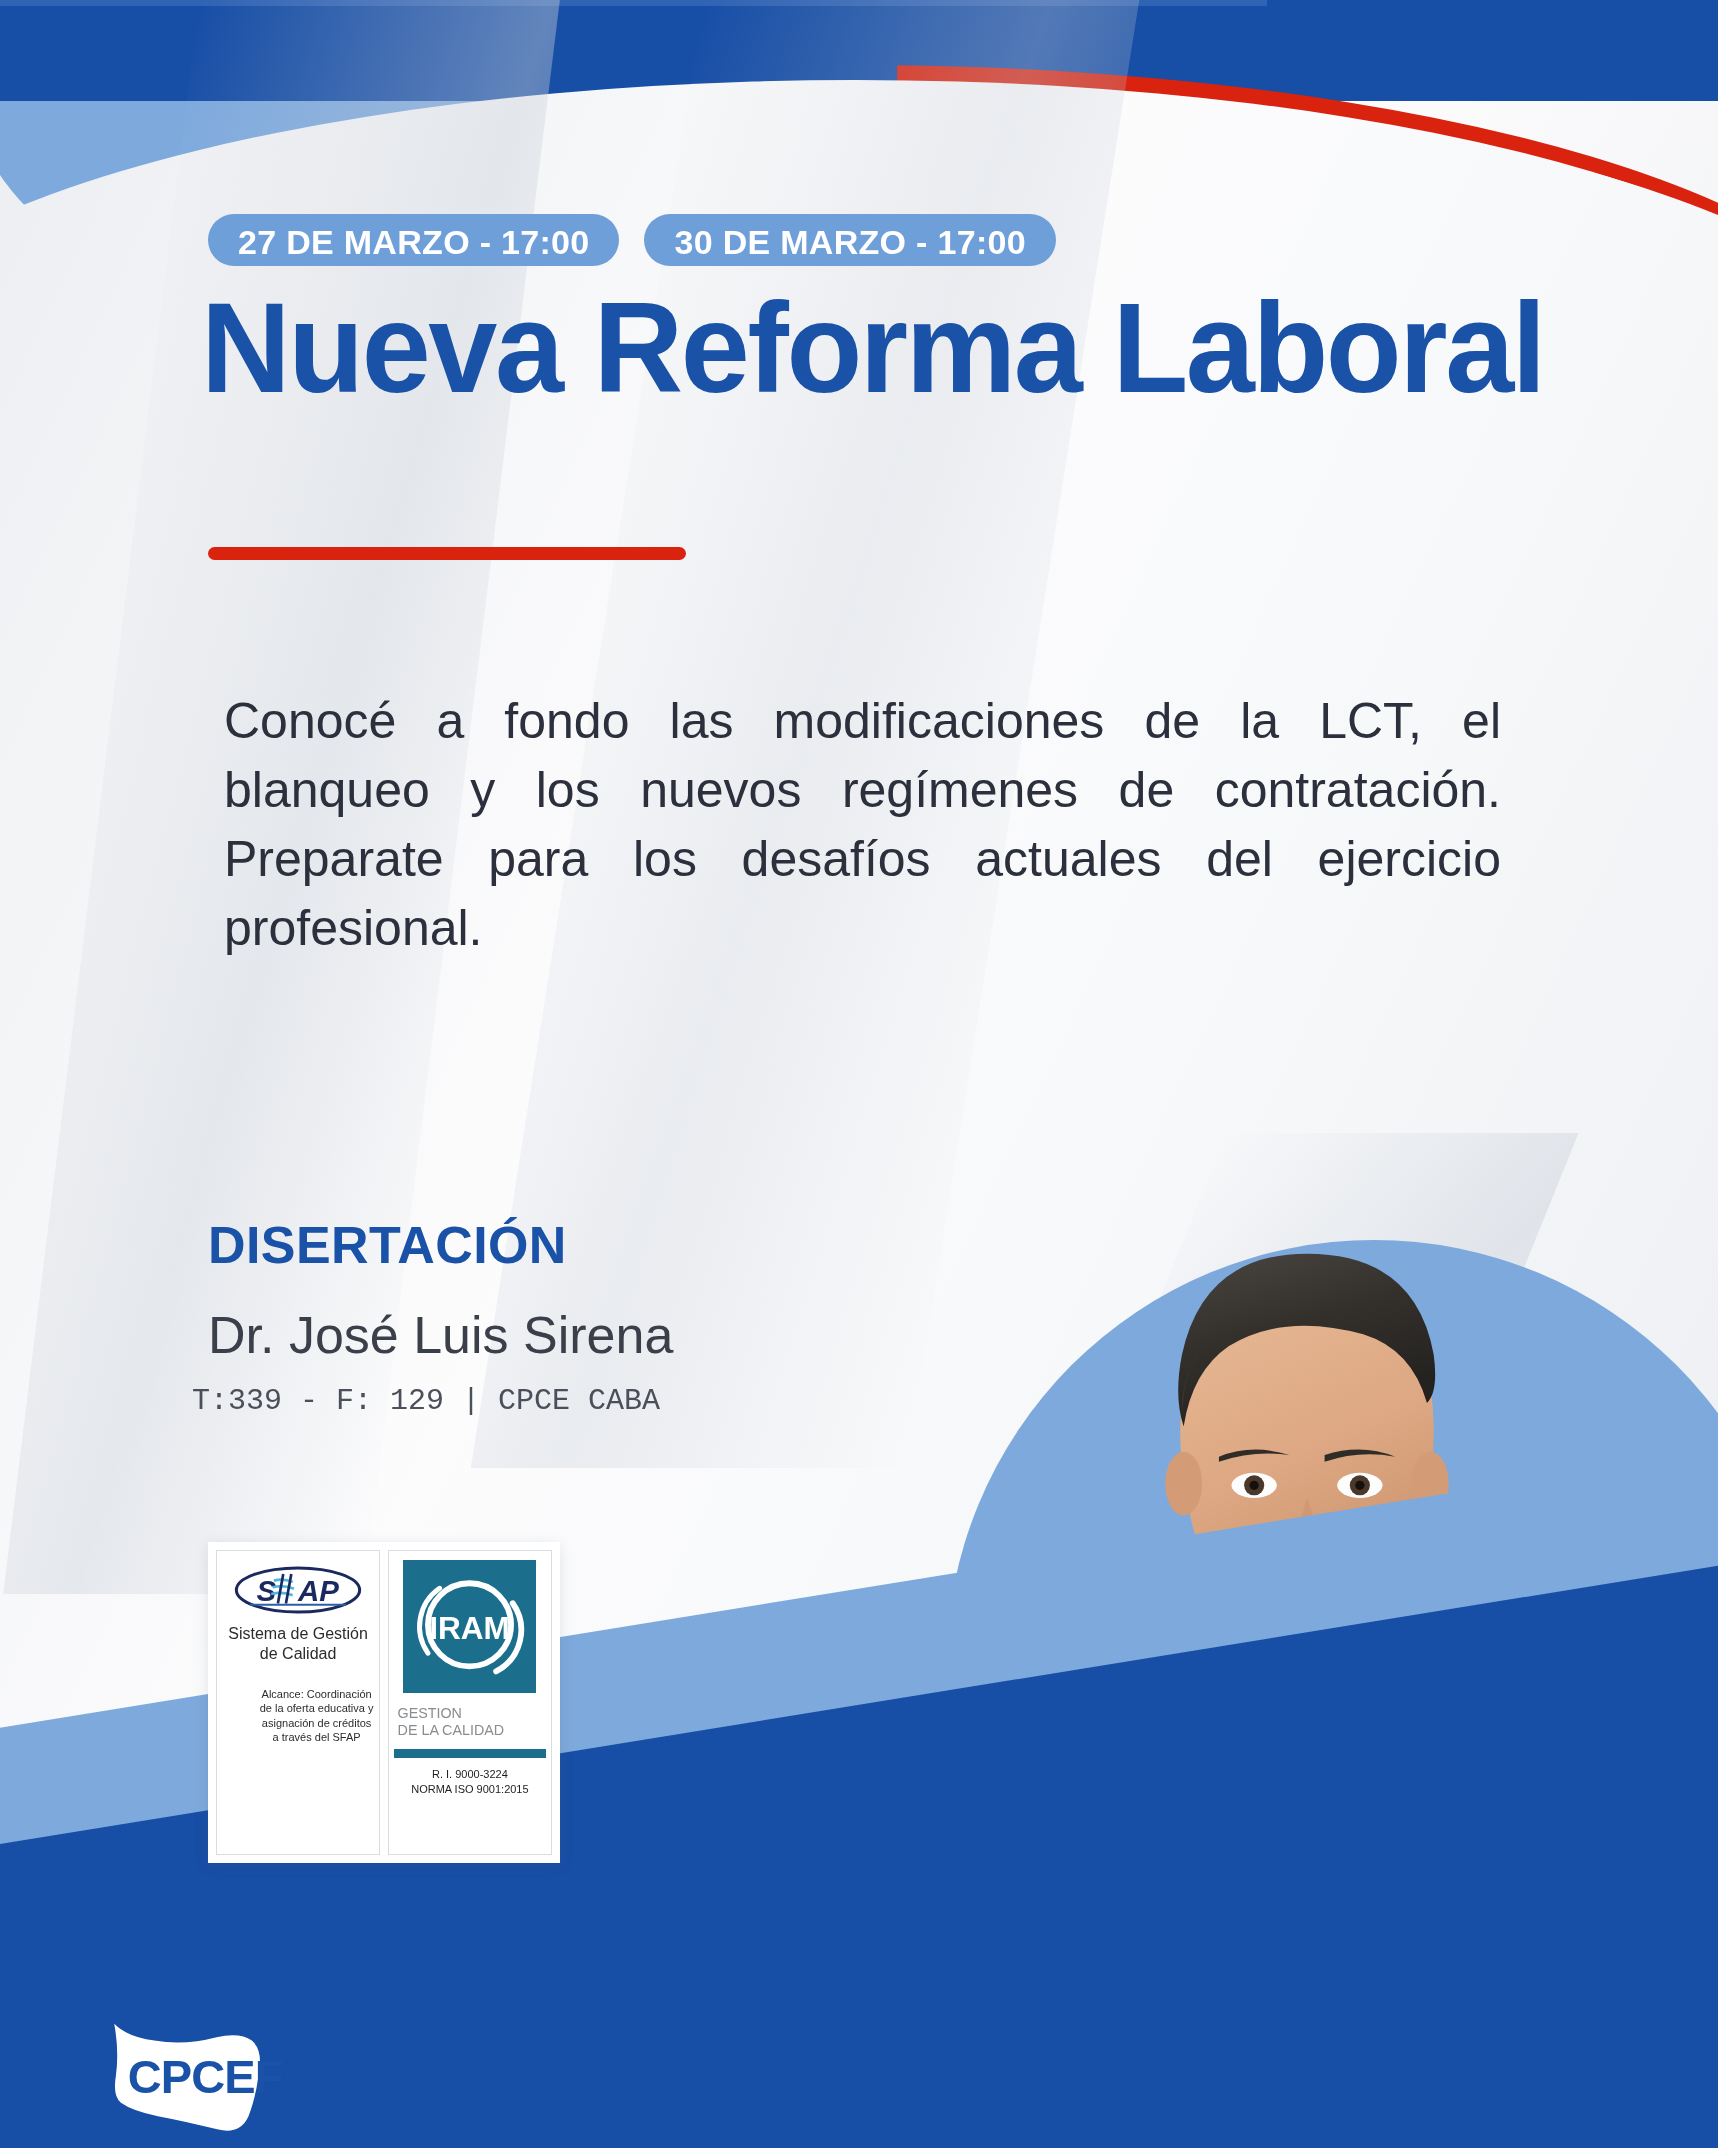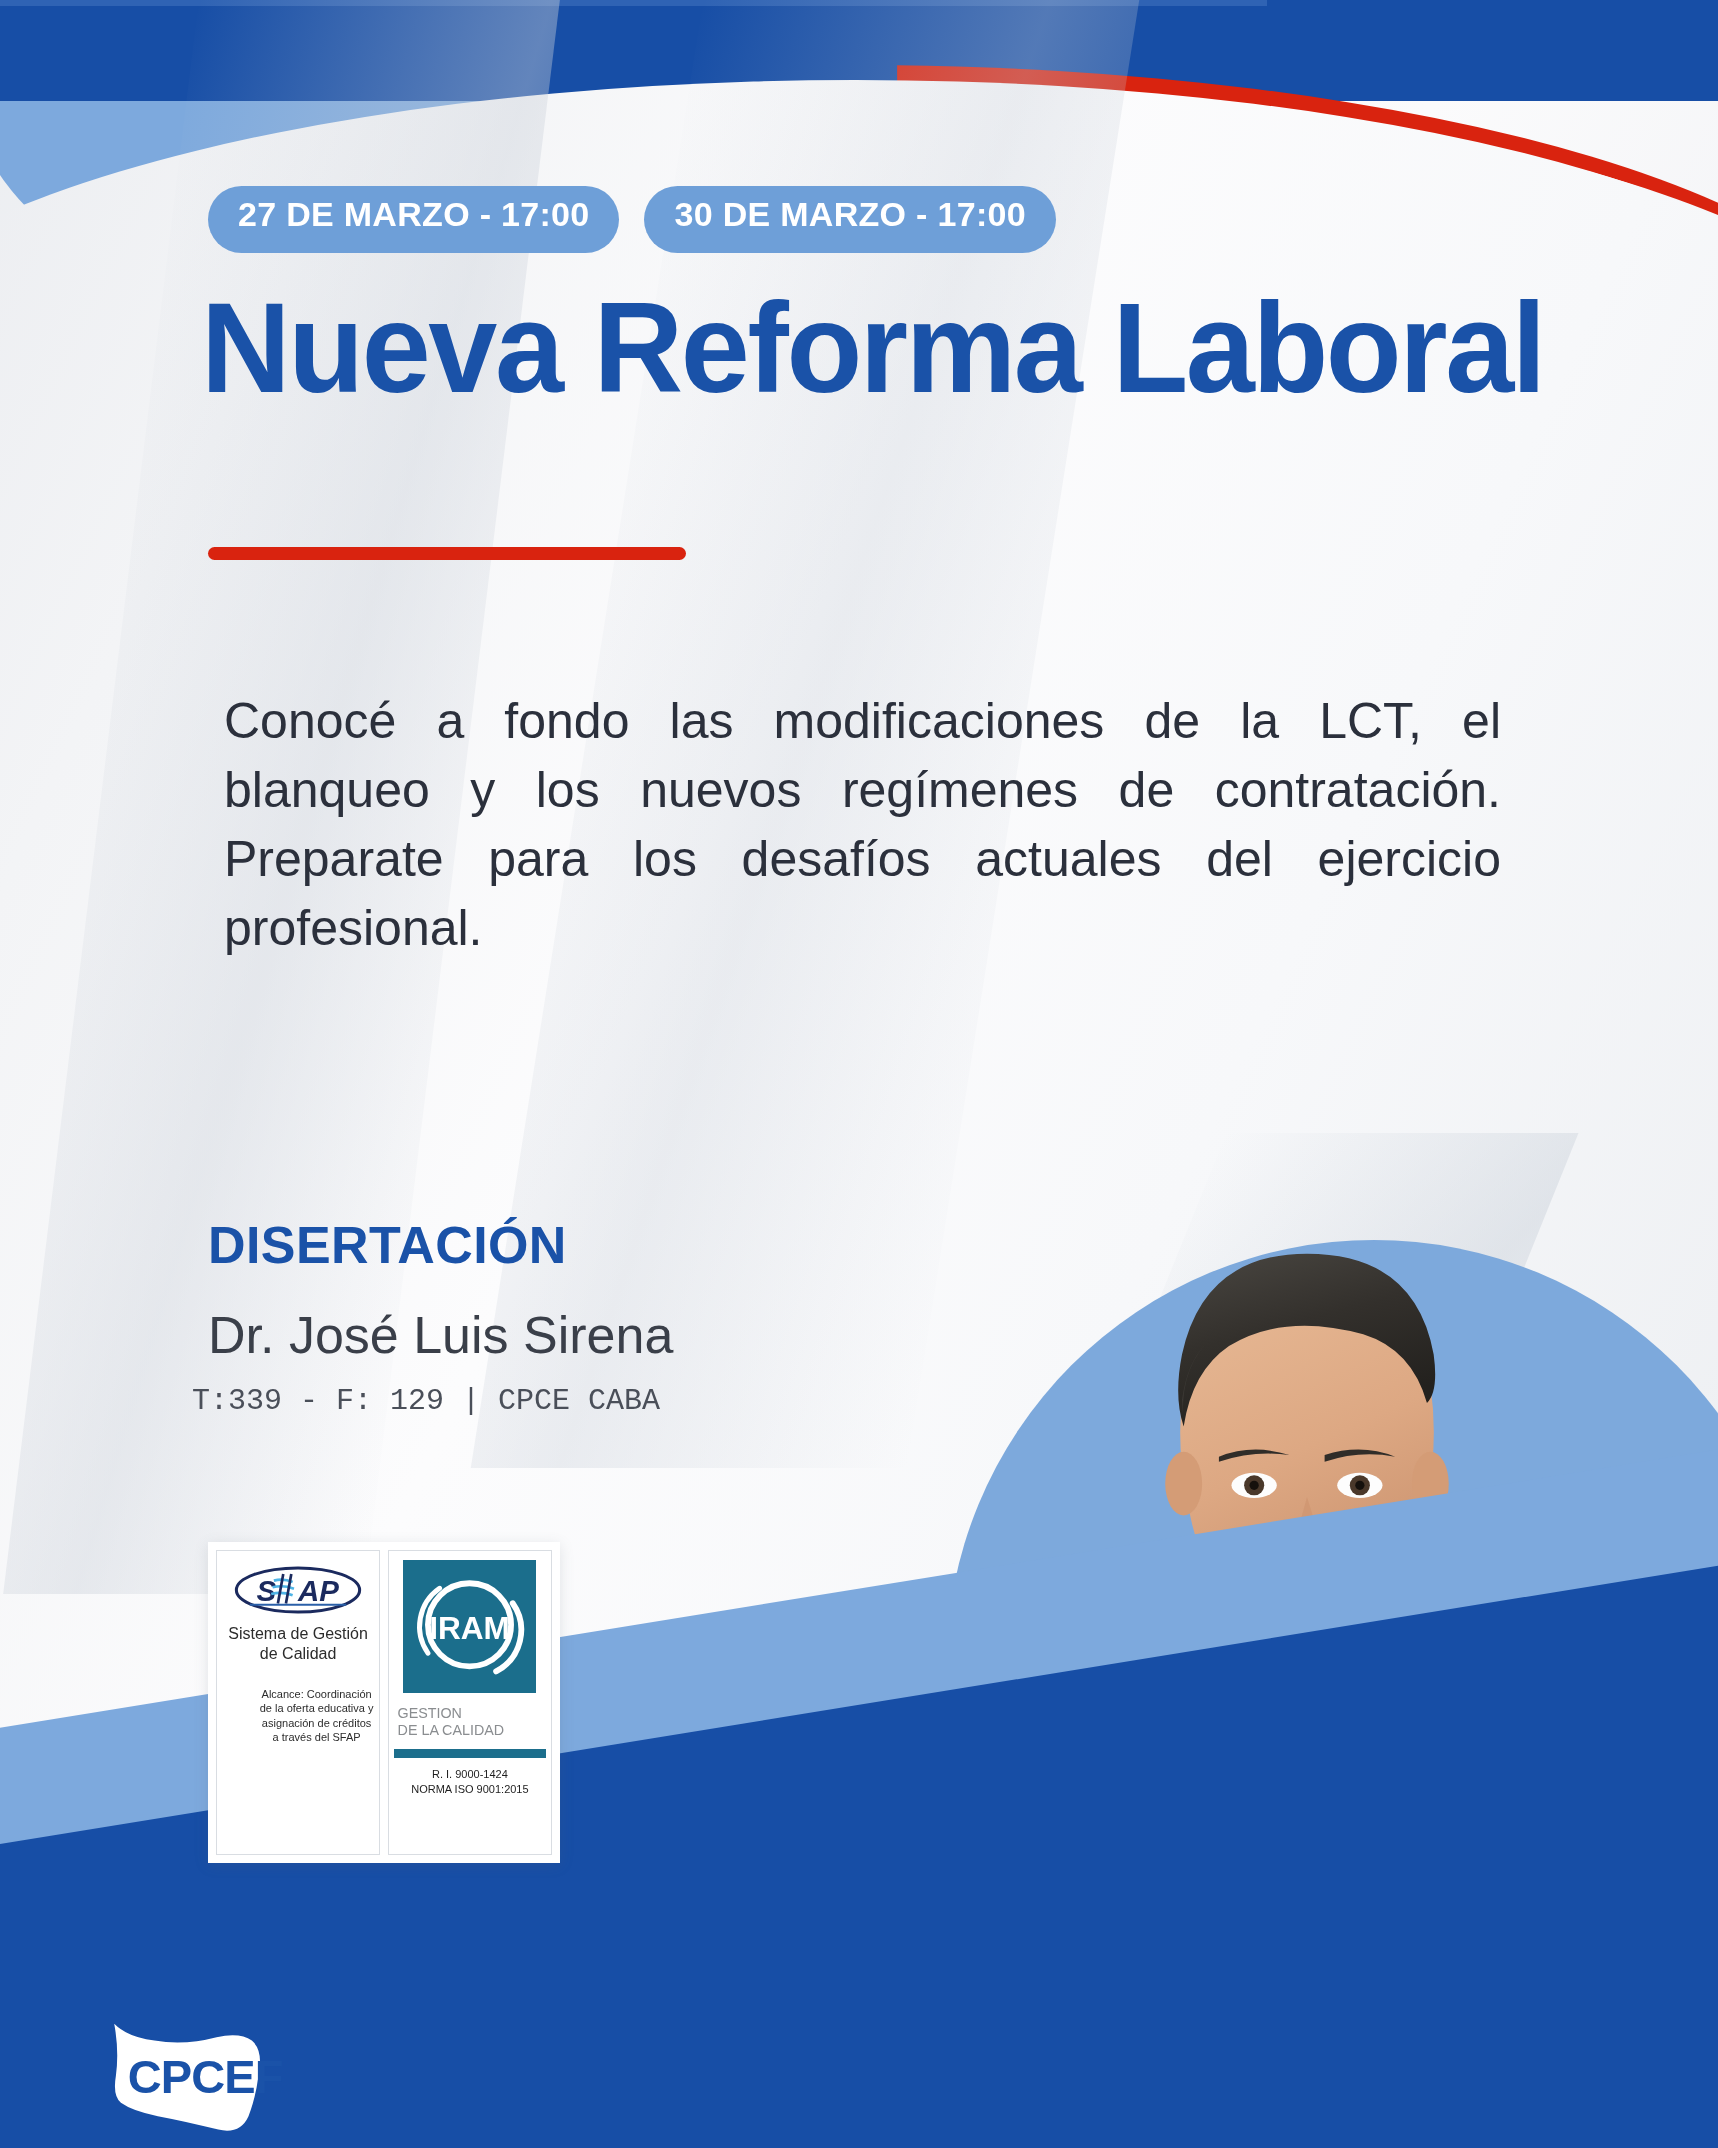--- a/index.html
+++ b/index.html
@@ -188,27 +188,28 @@
     position: absolute;
     left: 208px;
     top: 186px;
     display: flex;
     gap: 25px;
   }
   .date-badge {
     background: #6e9fd8;
     color: #ffffff;
     border-radius: 34px;
-    padding: 11px 30px 22px 30px;
+    padding: 11px 30px 7px 30px;
     font-size: 34px;
     font-weight: bold;
     letter-spacing: 0.3px;
     line-height: 1;
     white-space: nowrap;
     font-family: "Liberation Sans", sans-serif;
+    margin-top: 28px;
   }
 
   .poster-title {
     position: absolute;
     left: 201px;
     top: 284px;
     font-size: 128px;
     font-weight: bold;
     color: #1a52a8;
     letter-spacing: -2.5px;
@@ -505,21 +506,21 @@
             <path d="M30 112 A56 56 0 0 1 44 34" fill="none" stroke="#ffffff" stroke-width="6" stroke-linecap="round"></path>
             <text x="80" y="95" text-anchor="middle" font-family="Liberation Sans, sans-serif" font-size="38" font-weight="bold" fill="#ffffff">IRAM</text>
           </svg>
         </div>
         <div class="iram-gestion">
           <div>GESTION</div>
           <div>DE LA CALIDAD</div>
         </div>
         <div class="iram-bar"></div>
         <div class="iram-reg">
-          <div>R. I. 9000-1424</div>
+          <div>R. I. 9000-3224</div>
           <div>NORMA ISO 9001:2015</div>
         </div>
       </div>
 
     </div>
 
     <div class="cpcef-logo">
       <svg viewBox="0 0 280 150" xmlns="http://www.w3.org/2000/svg">
         <path d="M36 14 Q52 30 84 34 Q120 40 158 30 Q186 24 200 34
                  Q214 46 208 76 Q204 104 196 124 Q186 146 160 140

